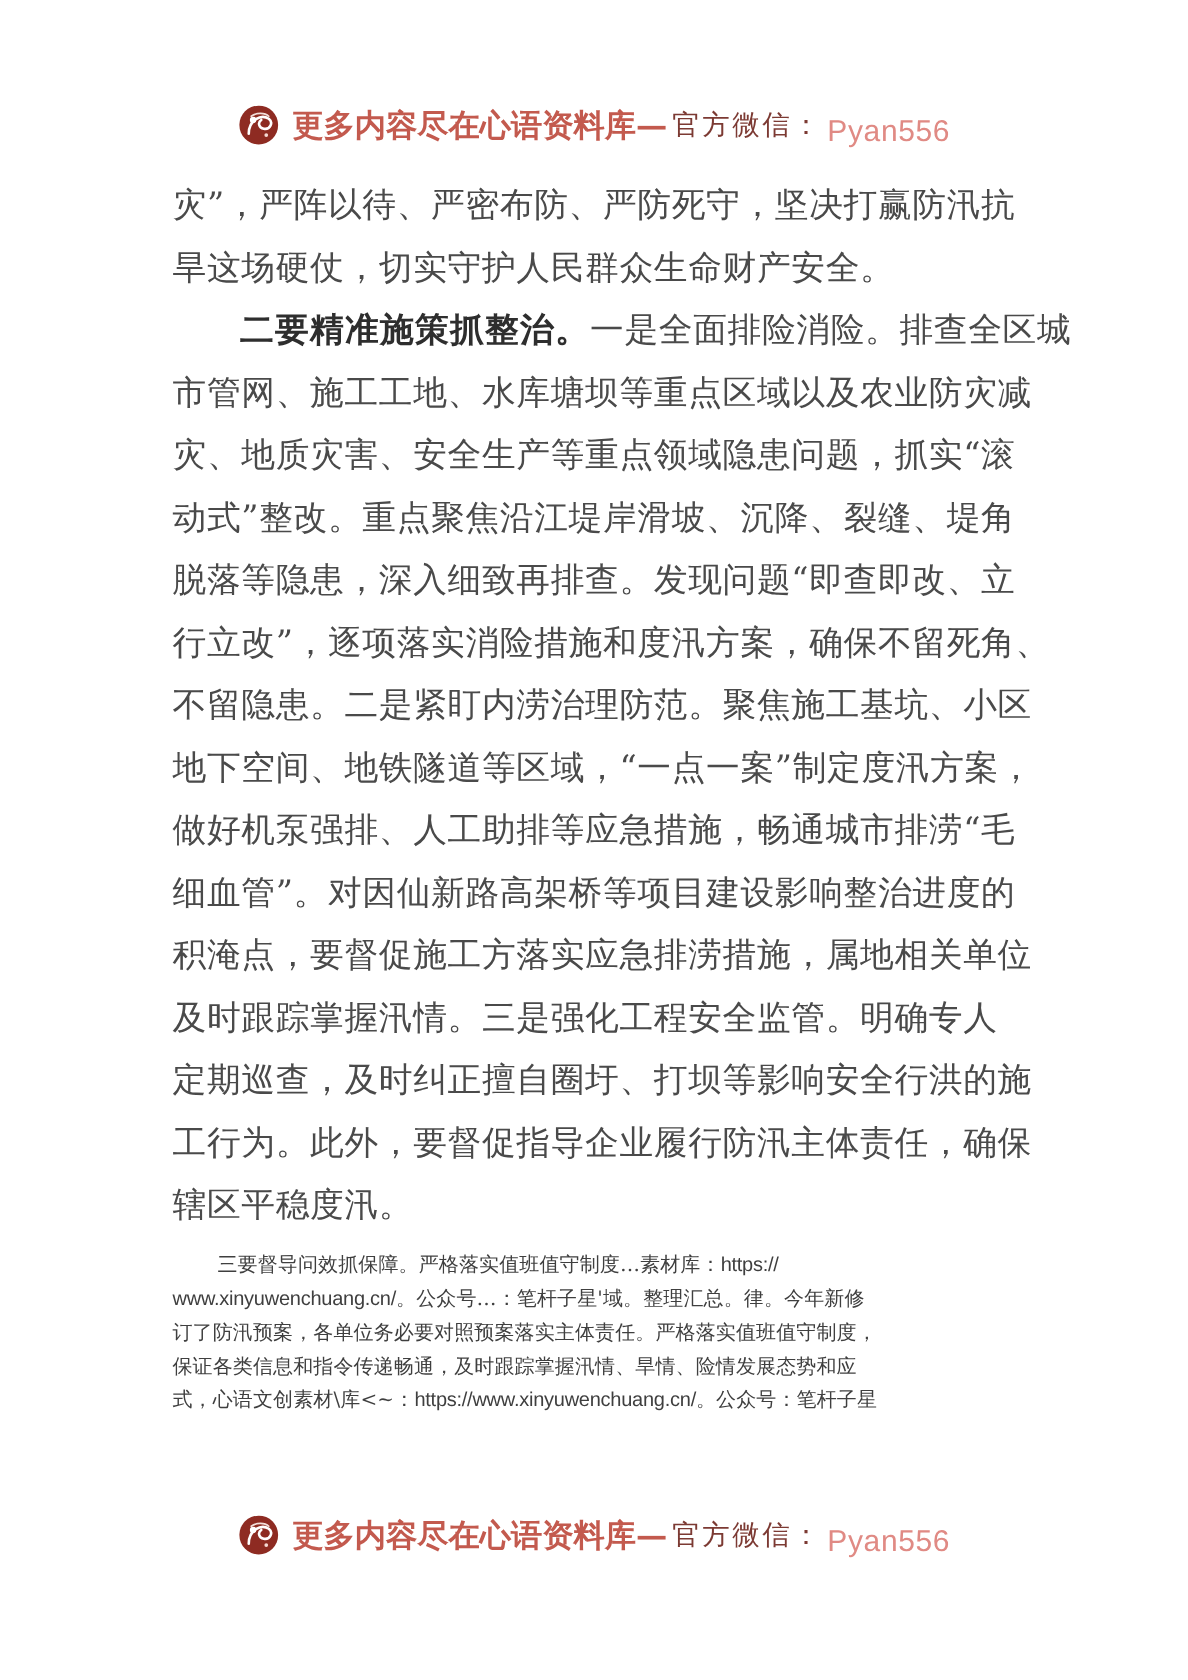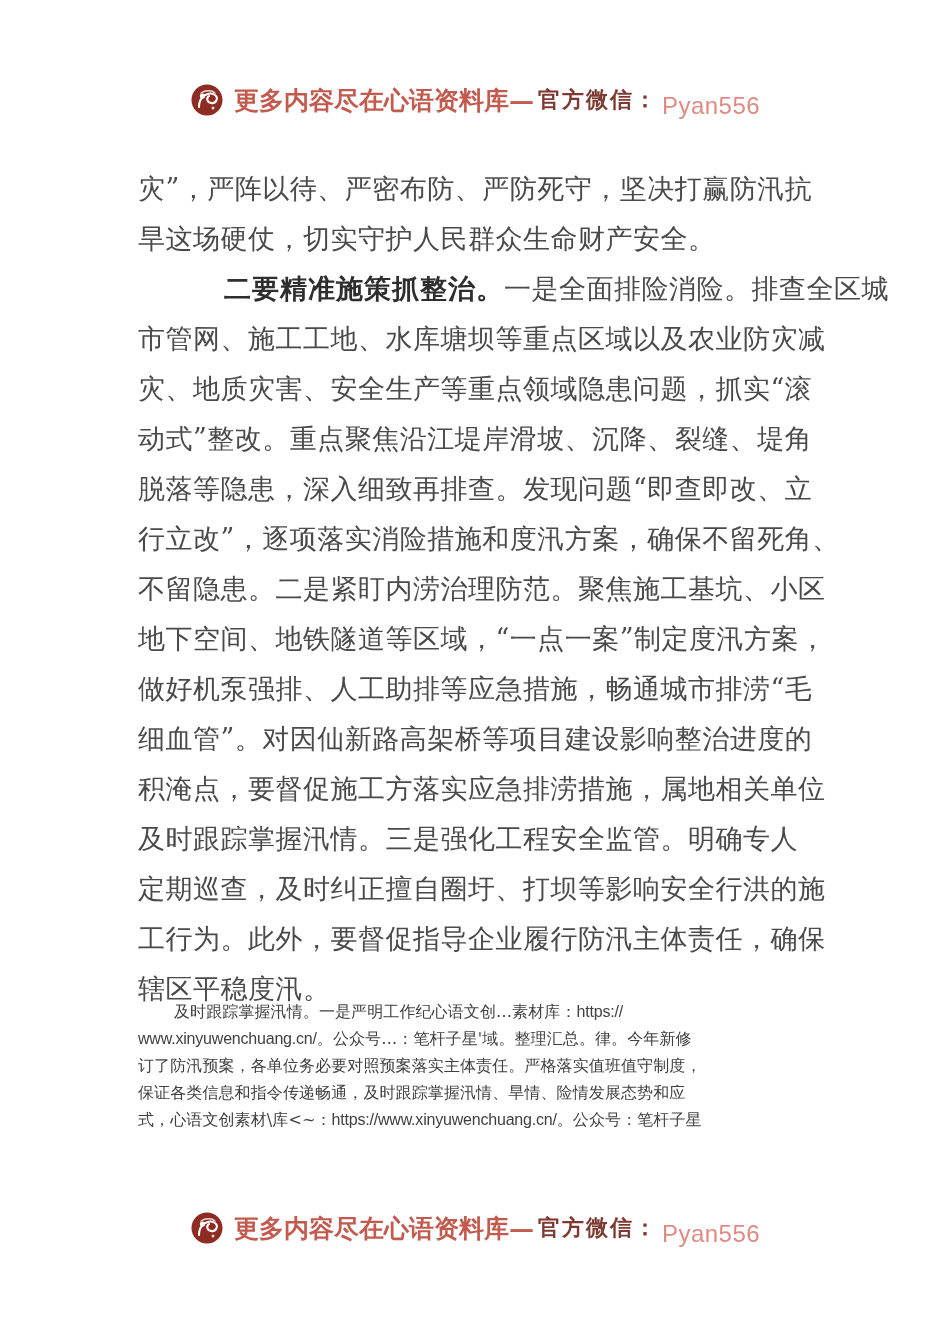--- a/index.html
+++ b/index.html
@@ -30,55 +30,54 @@
 
   .wm-text1 {
     font-family:"DejaVu Serif","Liberation Serif",serif;
     font-weight:700;
     font-size:25px;
     color:#c35a4e;
     letter-spacing:0px;
   }
   .wm-text2 {
     font-family:"DejaVu Serif","Liberation Serif",serif;
-    font-weight:700;
+    font-weight:400;
     font-size:22px;
     color:#7c3a33;
     letter-spacing:2px;
   }
   .wm-text3 {
     font-family:"Liberation Sans",sans-serif;
     font-weight:400;
     font-size:24px;
     color:#e08a84;
     letter-spacing:0.5px;
     margin-top:12px;
   }
 
   
   .body-block {
     position:absolute;
     left:138px;
-    top:164px;
+    top:140px;
     width:654px;
   }
   .bline {
     font-family:"DejaVu Serif","Liberation Serif",serif;
     font-size:27px;
     line-height:50px;
     color:#4a4a4a;
     letter-spacing:0.5px;
     white-space:nowrap;
     height:50px;
   }
   .bold-head {
     font-weight:700;
     color:#2e2e2e;
     letter-spacing:1px;
-    margin-left:32px;
   }
   .indent2 { padding-left:54px; }
 
   
   .small-block {
     position:absolute;
     left:138px;
     top:998px;
     width:660px;
   }
@@ -132,21 +131,21 @@
       <div class="bline"><span>做好机泵强排、人工助排等应急措施，畅通城市排涝“毛</span></div>
       <div class="bline"><span>细血管”。对因仙新路高架桥等项目建设影响整治进度的</span></div>
       <div class="bline"><span>积淹点，要督促施工方落实应急排涝措施，属地相关单位</span></div>
       <div class="bline"><span>及时跟踪掌握汛情。三是强化工程安全监管。明确专人</span></div>
       <div class="bline"><span>定期巡查，及时纠正擅自圈圩、打坝等影响安全行洪的施</span></div>
       <div class="bline"><span>工行为。此外，要督促指导企业履行防汛主体责任，确保</span></div>
       <div class="bline"><span>辖区平稳度汛。</span></div>
     </div>
 
   <div class="small-block">
-      <div class="sline sindent"><span>及时跟踪掌握汛情。一是严明工作纪心语文创…素材库：</span><span class="latin">https://</span></div>
+      <div class="sline sindent"><span>三要督导问效抓保障。严格落实值班值守制度…素材库：</span><span class="latin">https://</span></div>
       <div class="sline"><span class="latin">www.xinyuwenchuang.cn/</span><span>。公众号…：笔杆子星'域。整理汇总。律。今年新修</span></div>
       <div class="sline"><span>订了防汛预案，各单位务必要对照预案落实主体责任。严格落实值班值守制度，</span></div>
       <div class="sline"><span>保证各类信息和指令传递畅通，及时跟踪掌握汛情、旱情、险情发展态势和应</span></div>
       <div class="sline"><span>式，心语文创素材\库&lt;~：</span><span class="latin">https://www.xinyuwenchuang.cn/</span><span>。公众号：笔杆子星</span></div>
     </div>
 
   <div class="watermark wm-bottom">
     <span class="wm-logo">
       <svg viewBox="0 0 34 34" xmlns="http://www.w3.org/2000/svg">
         <circle cx="17" cy="17" r="15.5" fill="#8e2b22"></circle>

